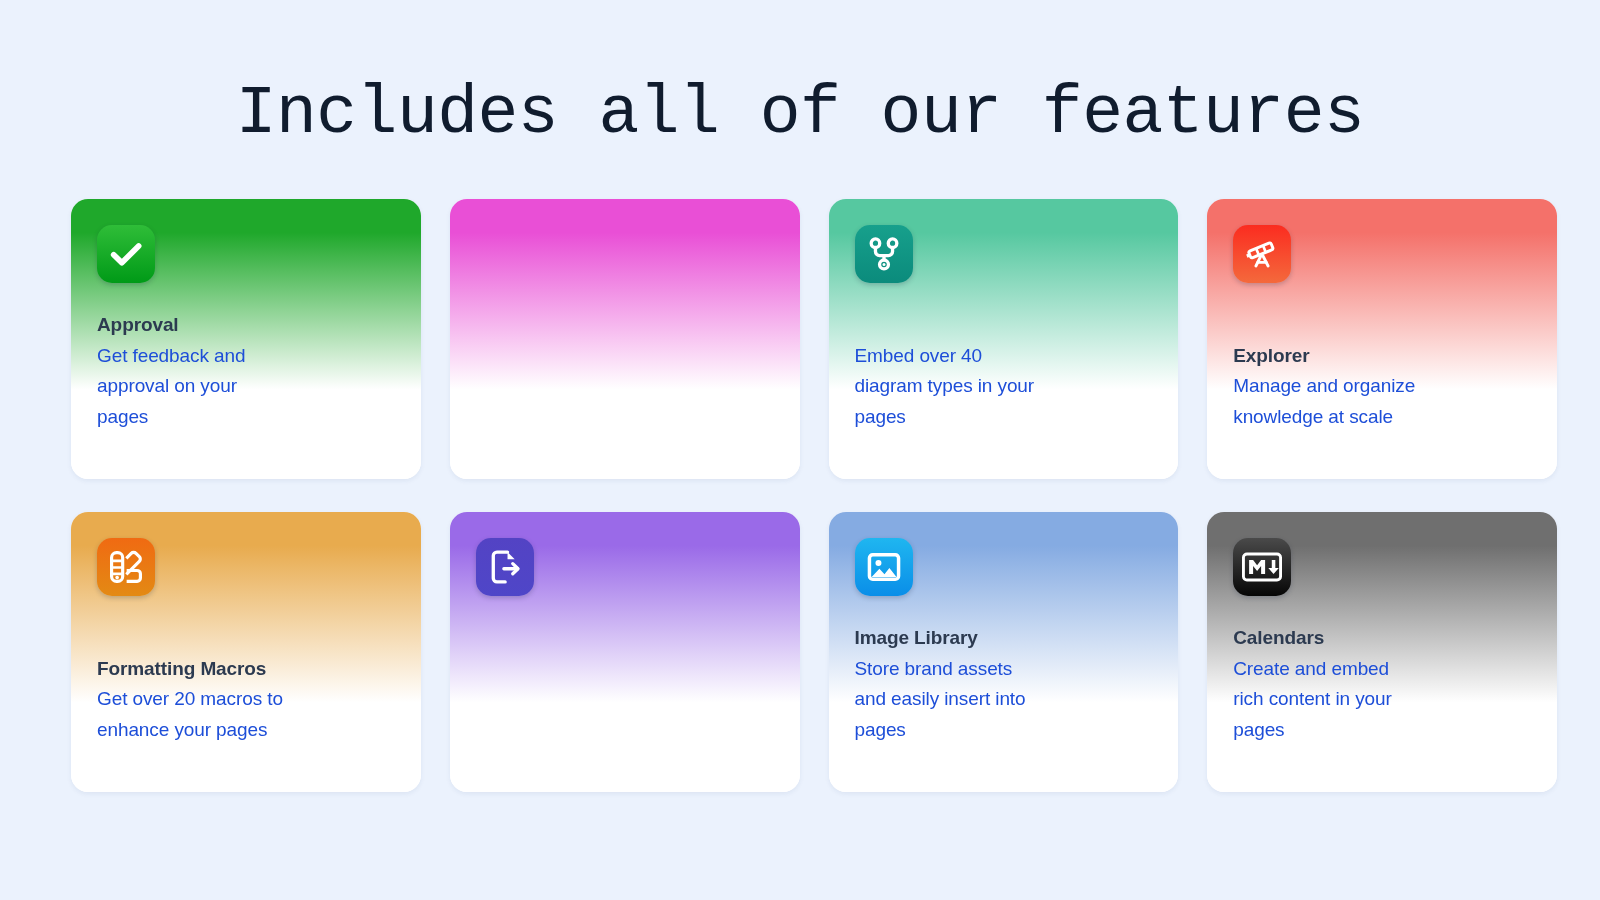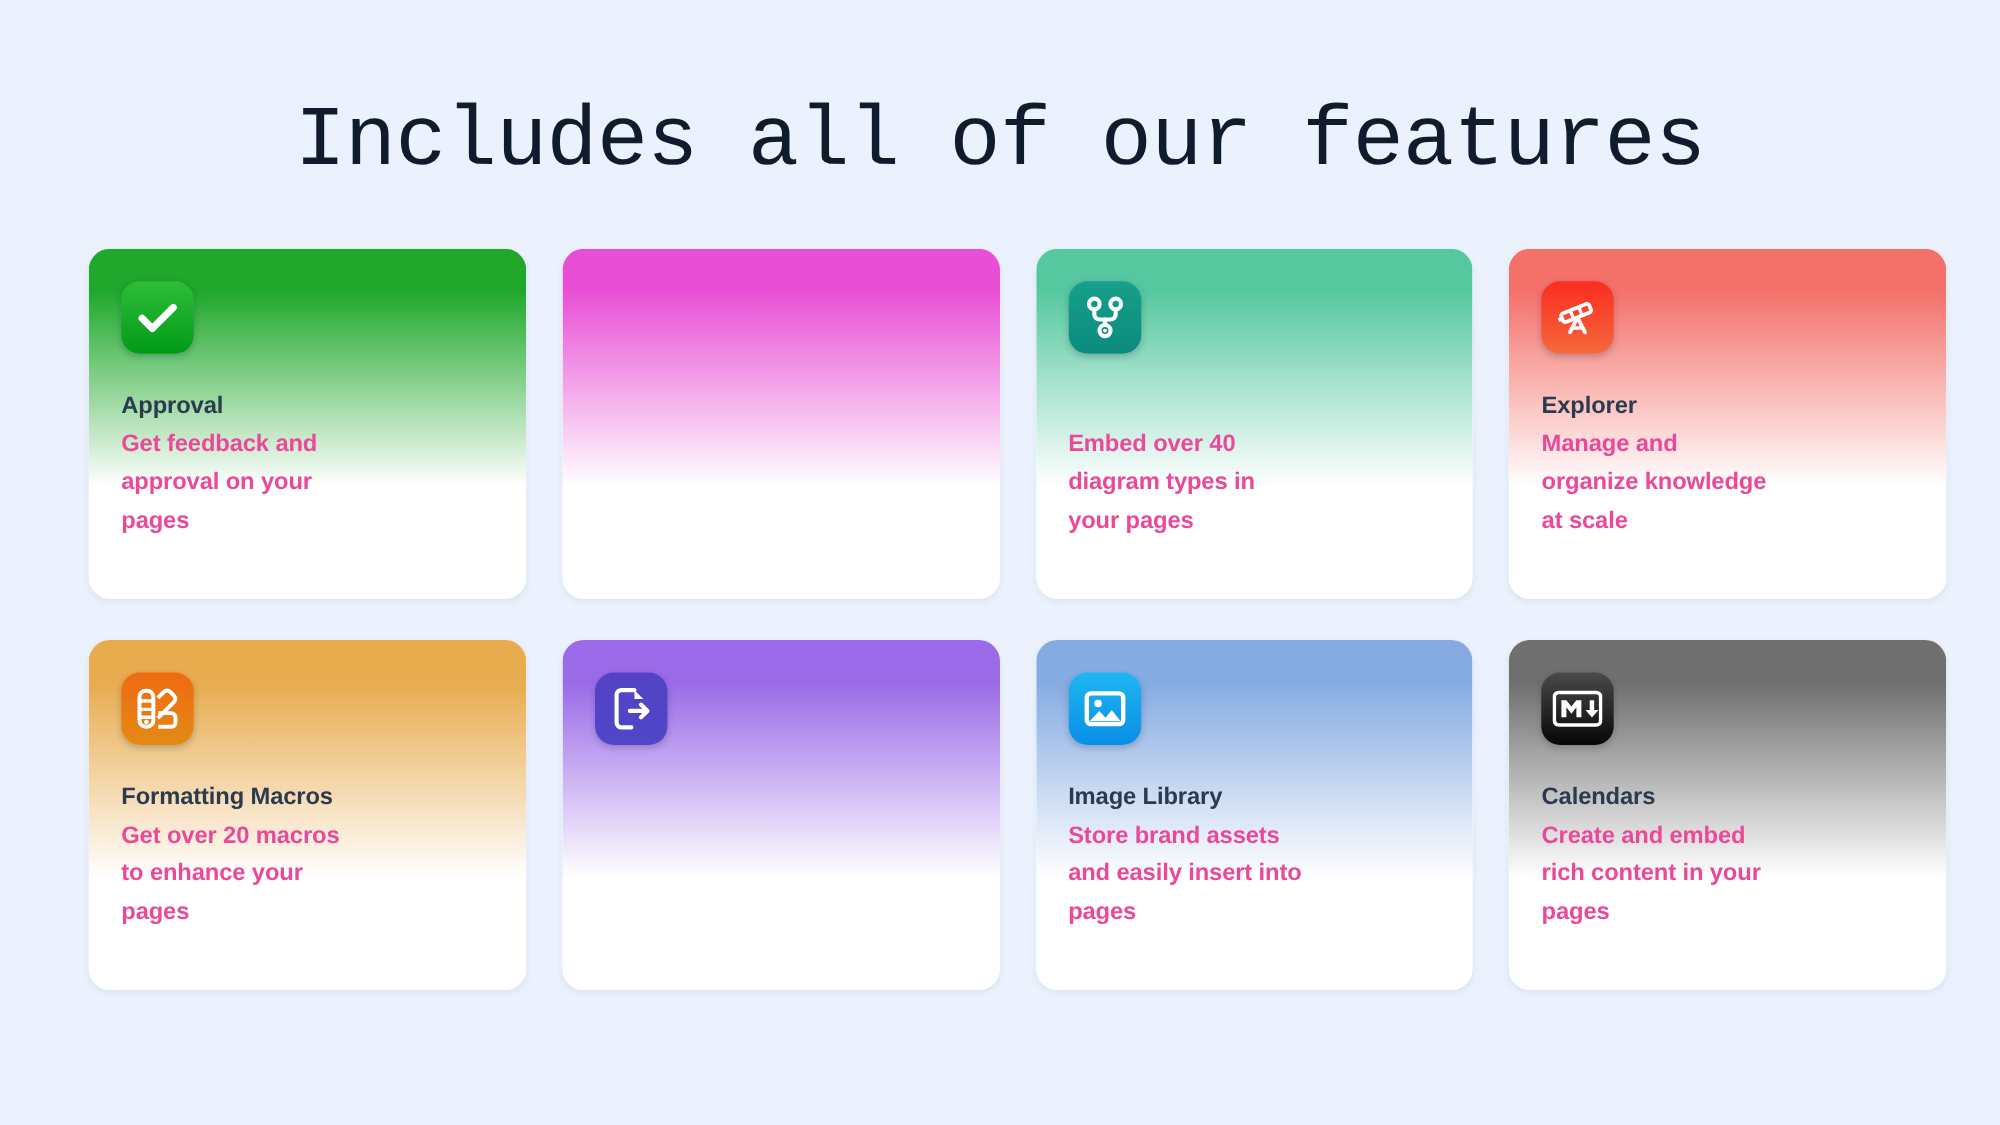--- a/index.html
+++ b/index.html
@@ -92,22 +92,22 @@
     font-size: 19px;
     font-weight: bold;
     color: #2c3a50;
     line-height: 1.25;
     margin-bottom: 4px;
     letter-spacing: -0.1px;
   }
 
   .card-desc {
     font-size: 19px;
-    font-weight: 700;
-    color: #ec4899;
+    font-weight: 400;
+    color: #1d4ed8;
     line-height: 1.62;
     max-width: 18ch;
     letter-spacing: -0.1px;
   }
 </style>
 </head>
 <body style="background: rgb(235, 242, 253);">
 
 <div class="page">
 

